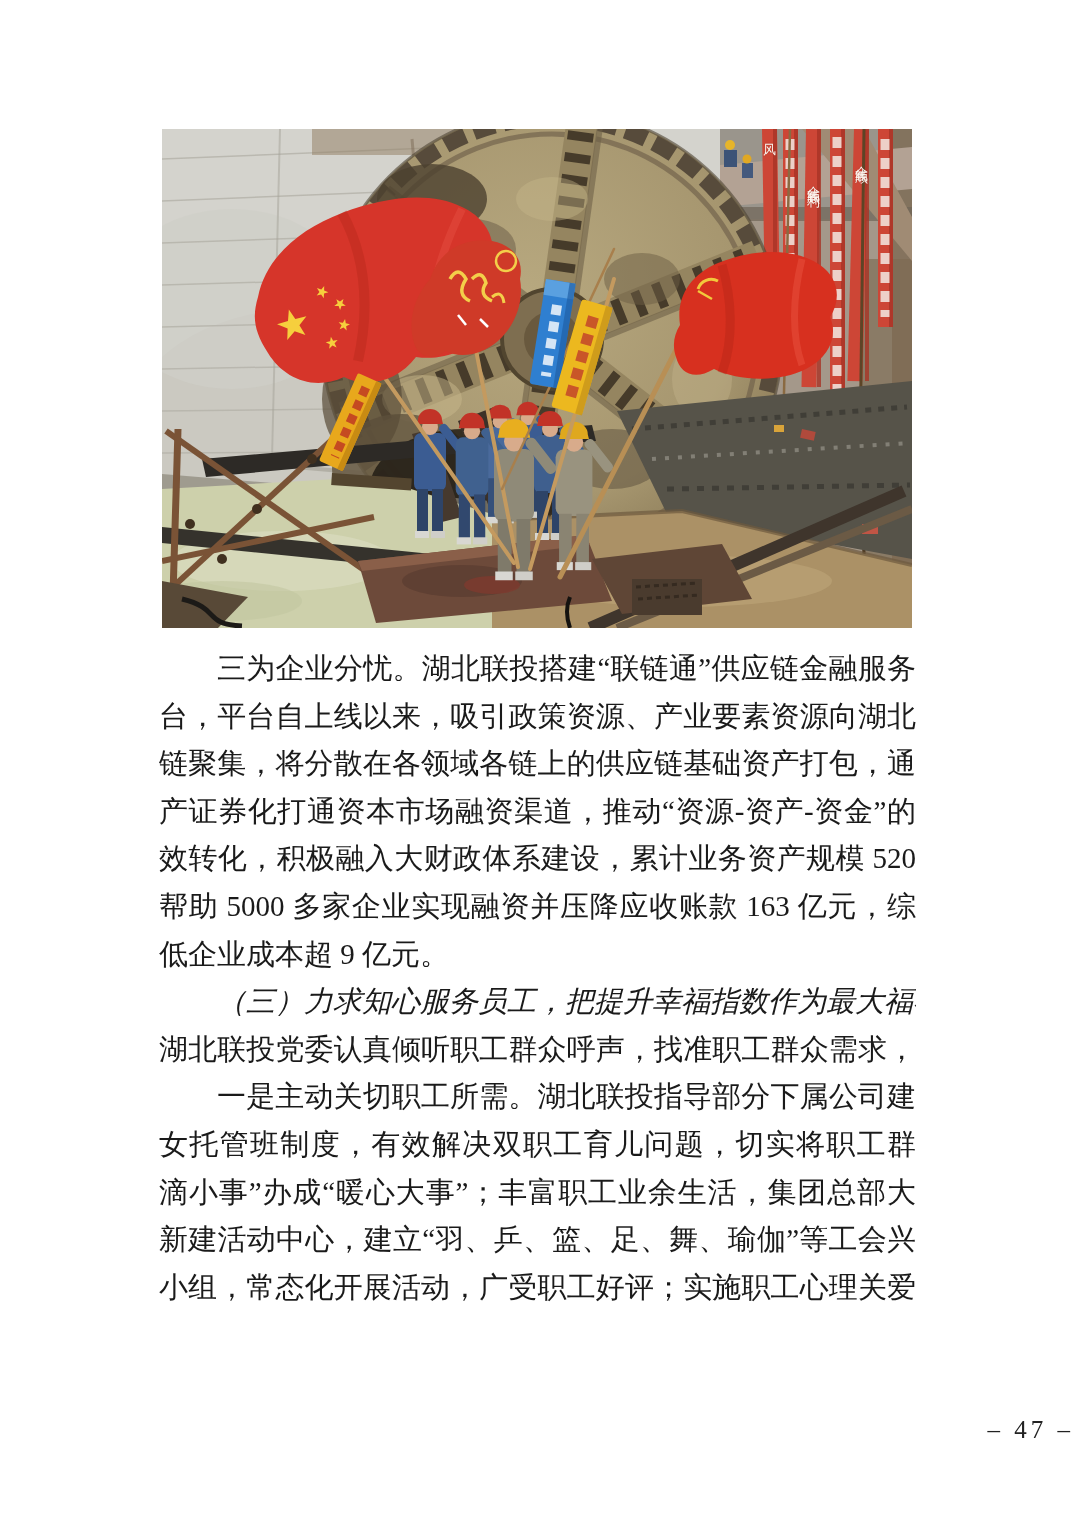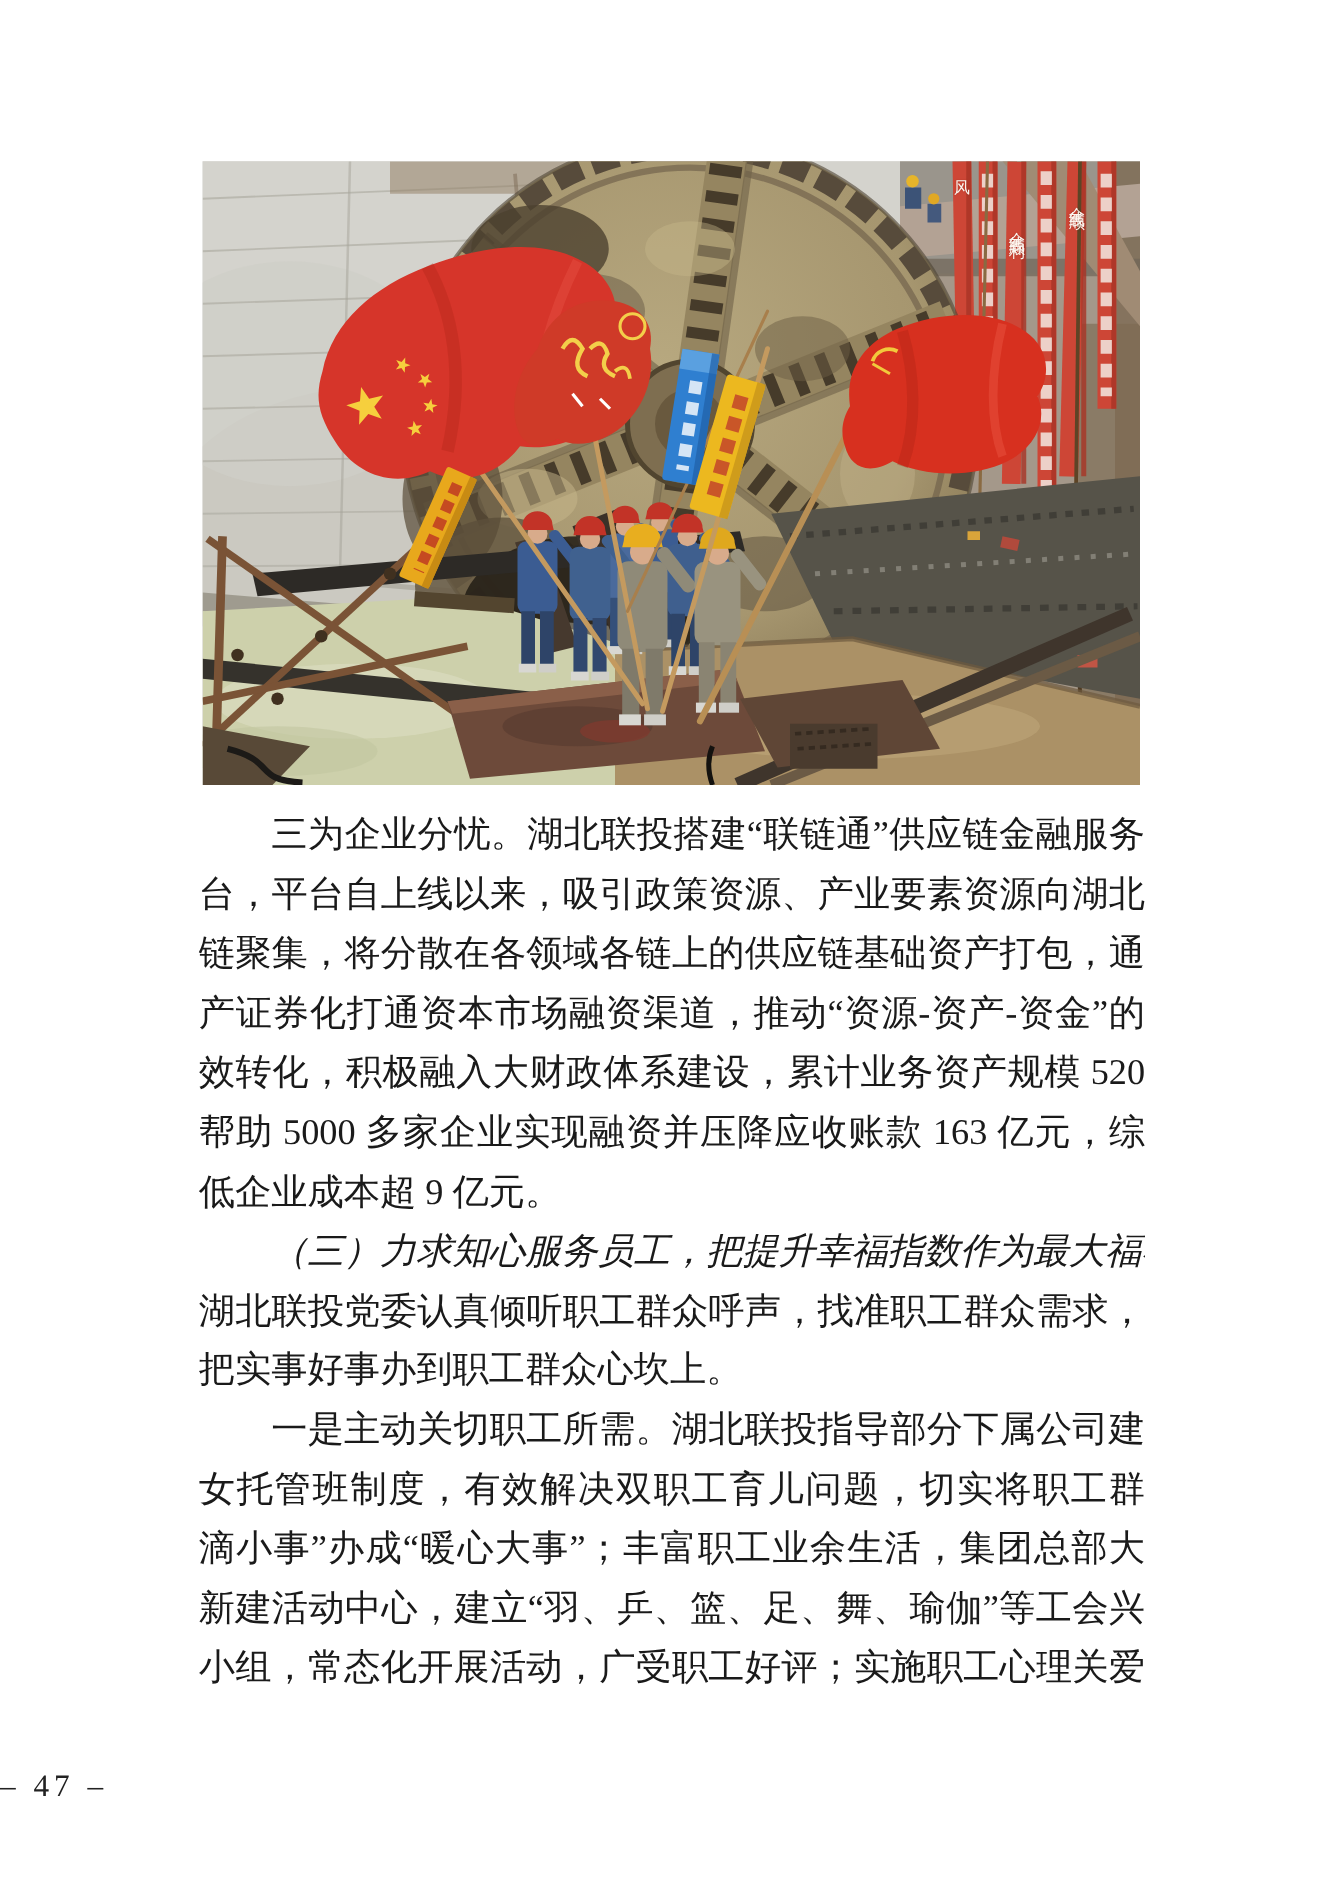--- a/index.html
+++ b/index.html
@@ -32,21 +32,21 @@
     height:47.6px;line-height:47.6px;overflow:hidden;white-space:nowrap;
   }
   .line.full{
     text-align:justify;text-align-last:justify;white-space:normal;
   }
   .line.indent{text-indent:58px;}
   .line.kai{font-style:italic;}
   
   .pagenum{
     position:absolute;top:1416px;left:0;width:100%;
-    text-align:left;font-size:25px;letter-spacing:4px;color:#222;
+    text-align:right;font-size:25px;letter-spacing:4px;color:#222;
   }
 </style>
 </head>
 <body>
 
 <div class="photo">
 <svg width="750" height="499" viewBox="0 0 750 499">
   <defs>
     <radialGradient id="gDisc" cx="45%" cy="40%" r="65%">
       <stop offset="0%" stop-color="#b7a87f"></stop>
@@ -330,21 +330,20 @@
 <div class="textblock">
     <div class="line indent full">三为企业分忧。湖北联投搭建“联链通”供应链金融服务平</div>
     <div class="line full">台，平台自上线以来，吸引政策资源、产业要素资源向湖北产业</div>
     <div class="line full">链聚集，将分散在各领域各链上的供应链基础资产打包，通过资</div>
     <div class="line full">产证券化打通资本市场融资渠道，推动“资源-资产-资金”的高</div>
     <div class="line full">效转化，积极融入大财政体系建设，累计业务资产规模 520 亿元，</div>
     <div class="line full">帮助 5000 多家企业实现融资并压降应收账款 163 亿元，综合降</div>
     <div class="line">低企业成本超 9 亿元。</div>
     <div class="line indent kai">（三）力求知心服务员工，把提升幸福指数作为最大福祉</div>
     <div class="line full">湖北联投党委认真倾听职工群众呼声，找准职工群众需求，切实</div>
-    <div class="line">把实事好事办到职工群众心坎上。</div>
     <div class="line indent full">一是主动关切职工所需。湖北联投指导部分下属公司建立子</div>
     <div class="line full">女托管班制度，有效解决双职工育儿问题，切实将职工群众“点</div>
     <div class="line full">滴小事”办成“暖心大事”；丰富职工业余生活，集团总部大楼</div>
     <div class="line full">新建活动中心，建立“羽、乒、篮、足、舞、瑜伽”等工会兴趣</div>
     <div class="line full">小组，常态化开展活动，广受职工好评；实施职工心理关爱系列</div>
   </div>
 
 <div class="pagenum">– 47 –</div>
 
 </body></html>

